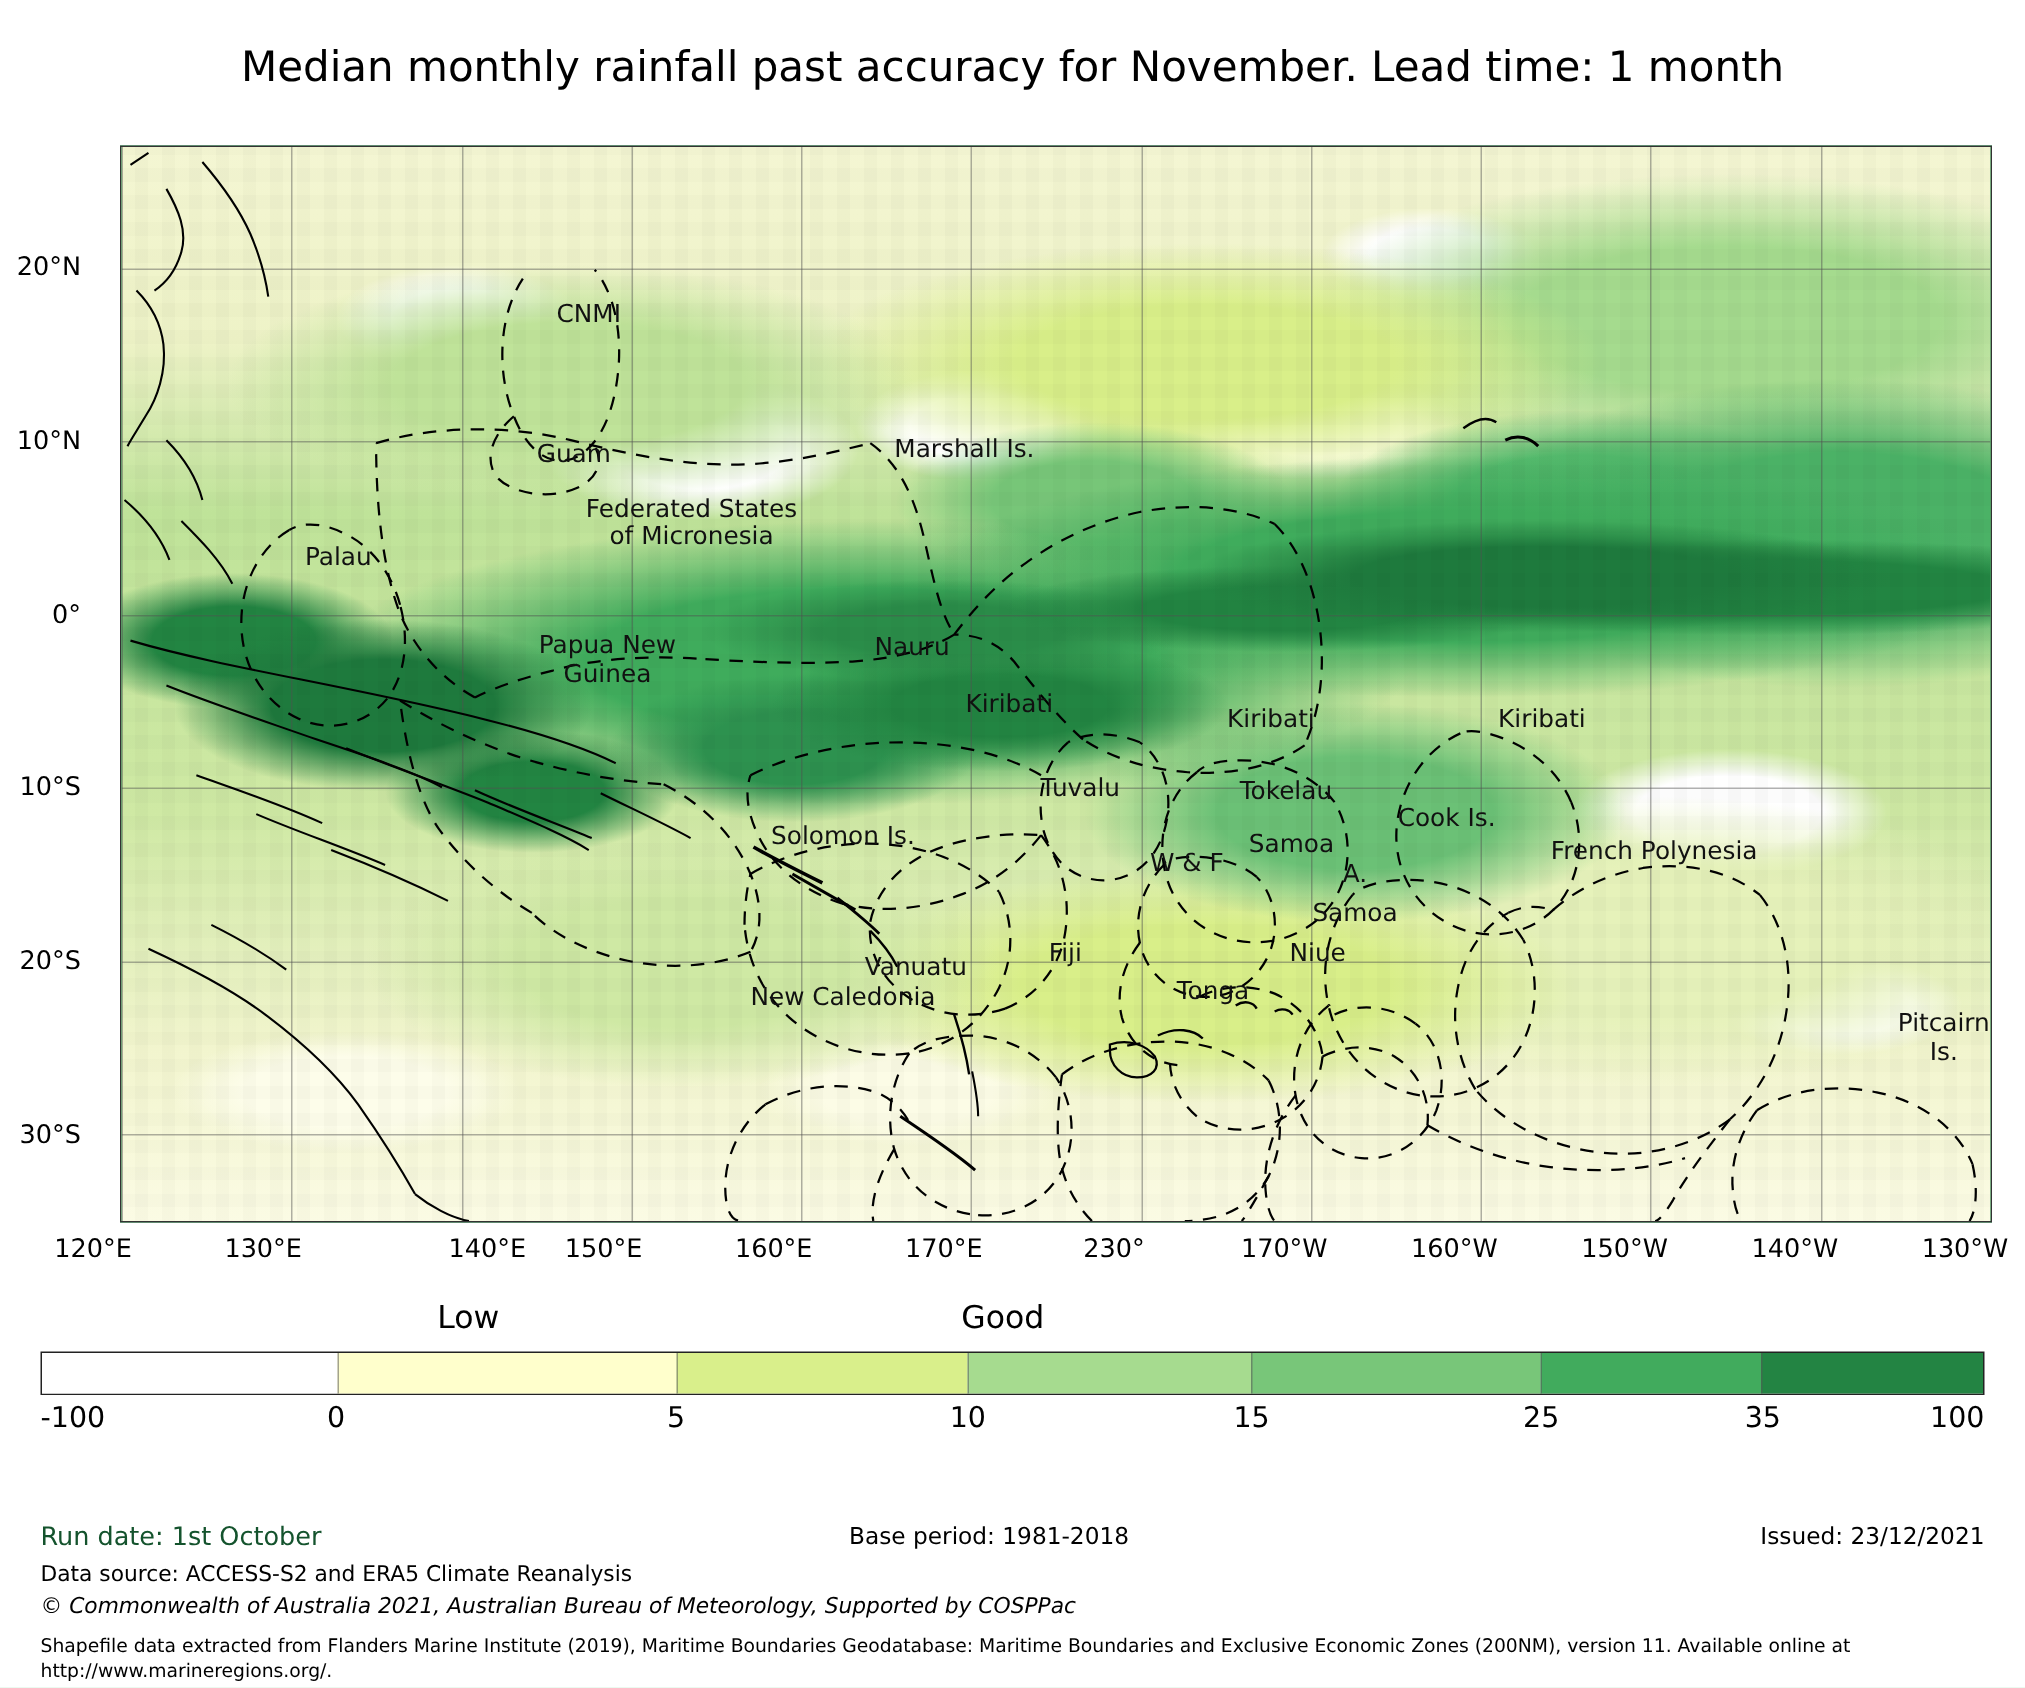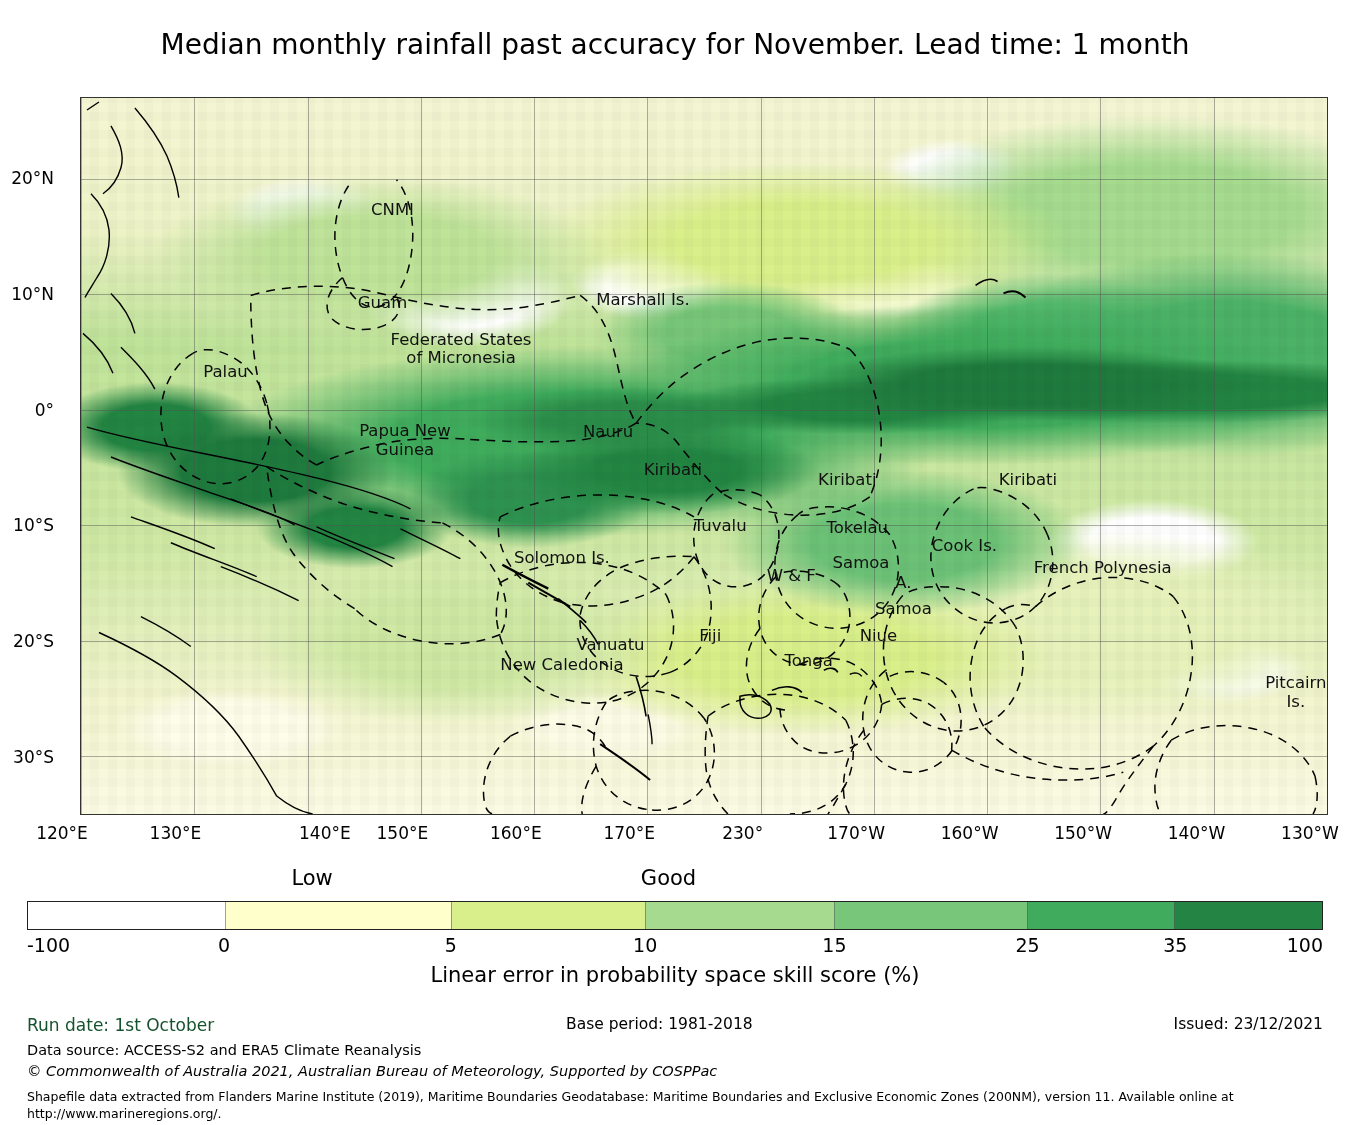--- a/index.html
+++ b/index.html
@@ -445,21 +445,20 @@
   <div id="cbar-ticks">
       <div class="cbar-tick first" style="left: 27px; top: 934px;">-100</div>
       <div class="cbar-tick" style="left: 223.992px; top: 934px;">0</div>
       <div class="cbar-tick" style="left: 450.792px; top: 934px;">5</div>
       <div class="cbar-tick" style="left: 645.192px; top: 934px;">10</div>
       <div class="cbar-tick" style="left: 834.408px; top: 934px;">15</div>
       <div class="cbar-tick" style="left: 1027.51px; top: 934px;">25</div>
       <div class="cbar-tick" style="left: 1175.26px; top: 934px;">35</div>
       <div class="cbar-tick last" style="left: 1323px; top: 934px;">100</div>
     </div>
-  <div class="cbar-axis-title">Linear error in probability space skill score (%)</div>
 
   <div class="foot-row1">
     <span class="foot-run">Run date: 1st October</span>
     <span class="foot-base">Base period: 1981-2018</span>
     <span class="foot-issue">Issued: 23/12/2021</span>
   </div>
   <div class="foot-src">Data source: ACCESS-S2 and ERA5 Climate Reanalysis</div>
   <div class="foot-copy">© Commonwealth of Australia 2021, Australian Bureau of Meteorology, Supported by COSPPac</div>
   <div class="foot-shape">
     <div>Shapefile data extracted from Flanders Marine Institute (2019), Maritime Boundaries Geodatabase: Maritime Boundaries and Exclusive Economic Zones (200NM), version 11. Available online at</div>

